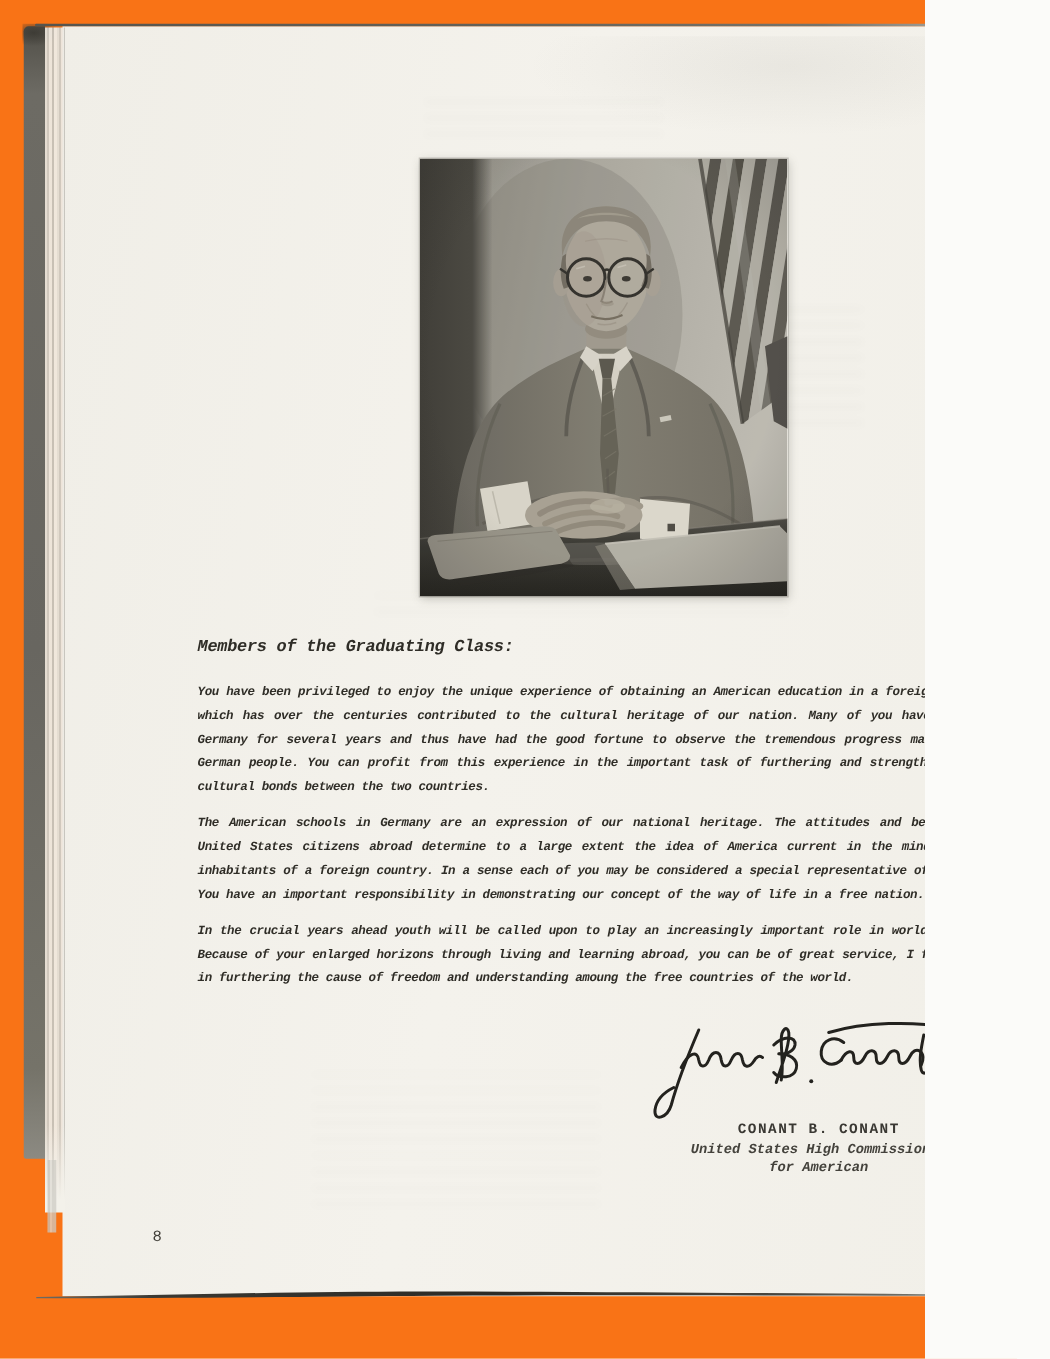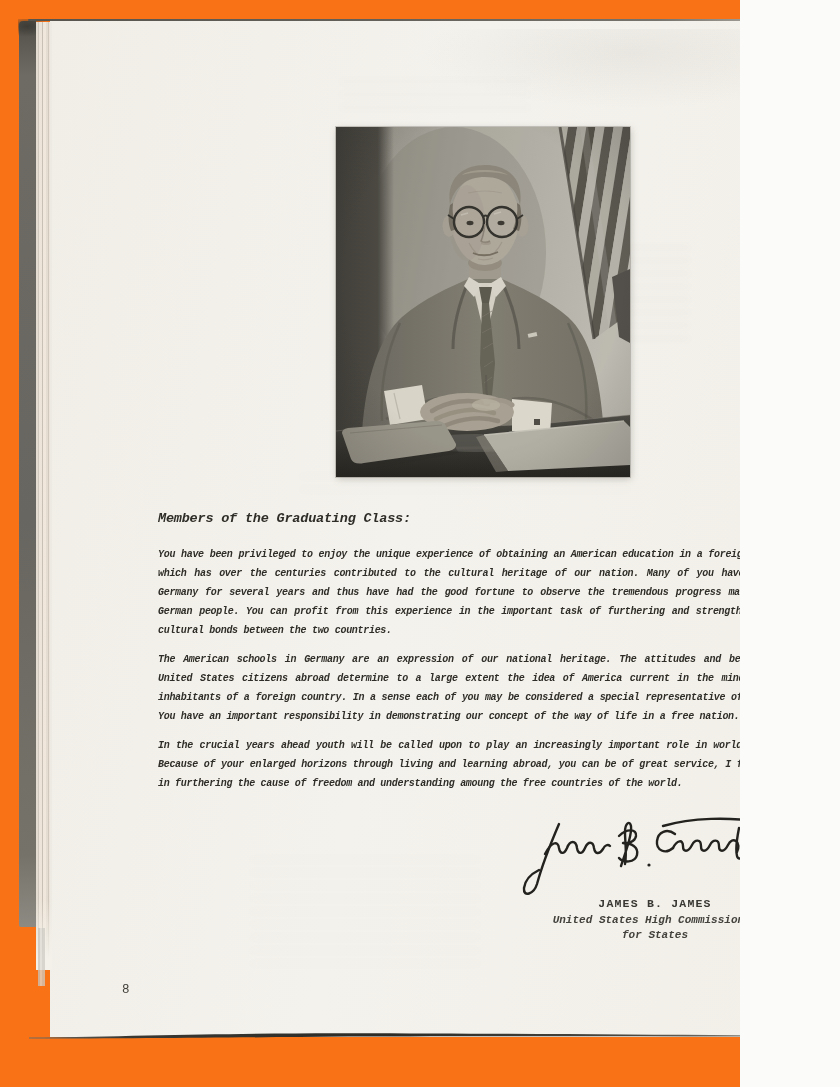--- a/index.html
+++ b/index.html
@@ -229,23 +229,23 @@
         <circle cx="134" cy="55" r="1.6" fill="#23221e" stroke="none"></circle>
         <path d="M160 24 C 152 18, 143 22, 142 31 C 141 40, 150 45, 158 38"></path>
         <path d="M158 38 C 162 30, 168 29, 168 36 C 168 42, 173 43, 177 35 C 180 29, 186 29, 186 36 C 186 42, 191 43, 195 35 C 198 29, 204 29, 204 36 C 204 42, 209 43, 213 35 C 215 31, 218 29, 221 31 C 224 33, 224 38, 222 42"></path>
         <path d="M224 18 C 222 28, 220 38, 222 46 C 223 50, 227 49, 230 44"></path>
         <path d="M148 16 C 175 8, 215 6, 250 13 C 256 14.5, 258 17, 254 18"></path>
       </g>
     </svg>
   </div>
 
   <div class="attribution">
-    <div class="sig-name">JAMES B. JAMES</div>
+    <div class="sig-name">CONANT B. CONANT</div>
     <div class="sig-title">United States High Commissioner</div>
-    <div class="sig-title">for States</div>
+    <div class="sig-title">for American</div>
   </div>
 
   <div class="page-number">8</div>
 
   <div class="bottom-line">
     <svg viewBox="0 0 812 12" width="812" height="12" preserveAspectRatio="none" xmlns="http://www.w3.org/2000/svg">
       <defs>
         <linearGradient id="blg" x1="0" y1="0" x2="1" y2="0">
           <stop offset="0" stop-color="#6e6c64"></stop>
             <stop offset="0.12" stop-color="#3a3832"></stop>

